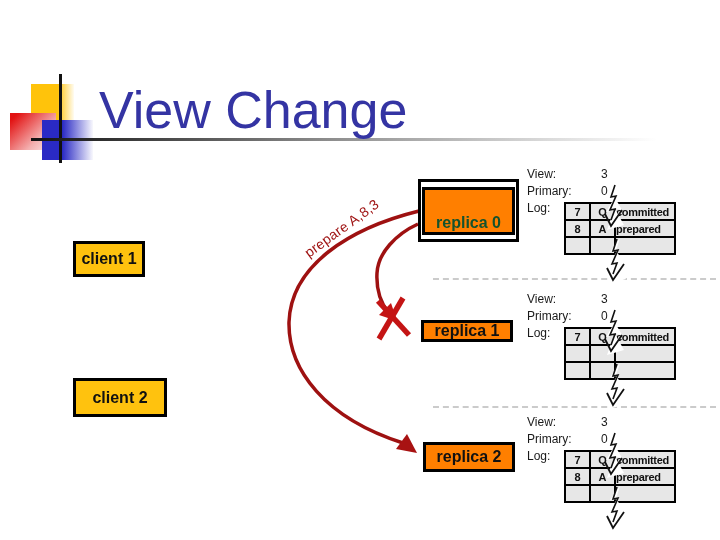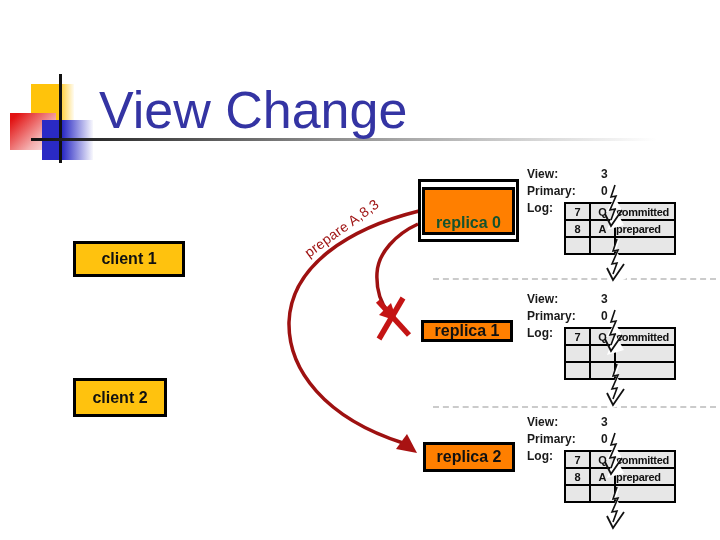--- a/index.html
+++ b/index.html
@@ -18,38 +18,38 @@
            background:linear-gradient(to right,#2A2AC4 40%,rgba(42,42,196,0.03));}
   .v-line{left:59px;top:74px;width:3px;height:89px;background:#111;}
   .h-line{left:31px;top:138px;width:645px;height:3px;
           background:linear-gradient(to right,#111 0%,#8a8a8a 45%,#cfcfcf 75%,rgba(255,255,255,0) 97%);}
 
   
   .labelbox{border:3px solid #000;display:flex;align-items:center;justify-content:center;
             font-weight:bold;font-size:16px;color:#111;z-index:4;}
   .client{background:#FFC20E;}
   .replica{background:#FF7F00;}
-  .client1{left:73px;top:241px;width:112px;height:36px;}
+  .client1{left:73px;top:241px;width:72px;height:36px;}
   .client2{left:73px;top:378px;width:94px;height:39px;}
   .replica0-outer{left:418px;top:179px;width:101px;height:63px;background:#fff;
                   border:3px solid #000;display:flex;align-items:center;justify-content:center;z-index:4;}
   .replica0-inner{width:93px;height:48px;border:3px solid #000;background:#FF7F00;
                   display:flex;align-items:flex-end;justify-content:center;font-weight:bold;font-size:16px;color:#14532d;}
   .replica1{left:421px;top:320px;width:92px;height:22px;}
   .replica2{left:423px;top:442px;width:92px;height:30px;}
 
   
   #arrows{left:0;top:0;z-index:3;pointer-events:none;}
   .msg-label{left:306px;top:246px;transform:rotate(-36deg);transform-origin:0 50%;
              color:#9E1111;font-size:14px;letter-spacing:0.3px;white-space:nowrap;z-index:5;}
 
   
   .state{position:absolute;left:527px;width:162px;font-size:12px;color:#1a1a1a;z-index:2;}
   .state1{top:166px;} .state2{top:291px;} .state3{top:414px;}
-  .srow{height:17px;line-height:17px;position:relative;font-weight:bold;}
+  .srow{height:17px;line-height:17px;position:relative;}
   .sval{position:absolute;left:74px;top:0;}
   table.log{position:absolute;left:37px;top:36px;border-collapse:collapse;background:#E7E7E7;
             border:2px solid #000;}
   table.log td{border:2px solid #000;height:17px;padding:0;font-weight:bold;font-size:11px;color:#111;}
   td.c1{width:25px;text-align:center;}
   td.c2{width:25px;text-align:center;}
   td.c3{width:60px;text-align:left;padding-left:2px;letter-spacing:-0.3px;}
   .check{position:absolute;width:26px;height:46px;}
   .check-top{left:74px;top:18px;}
   .check-bottom{left:76px;top:72px;}

